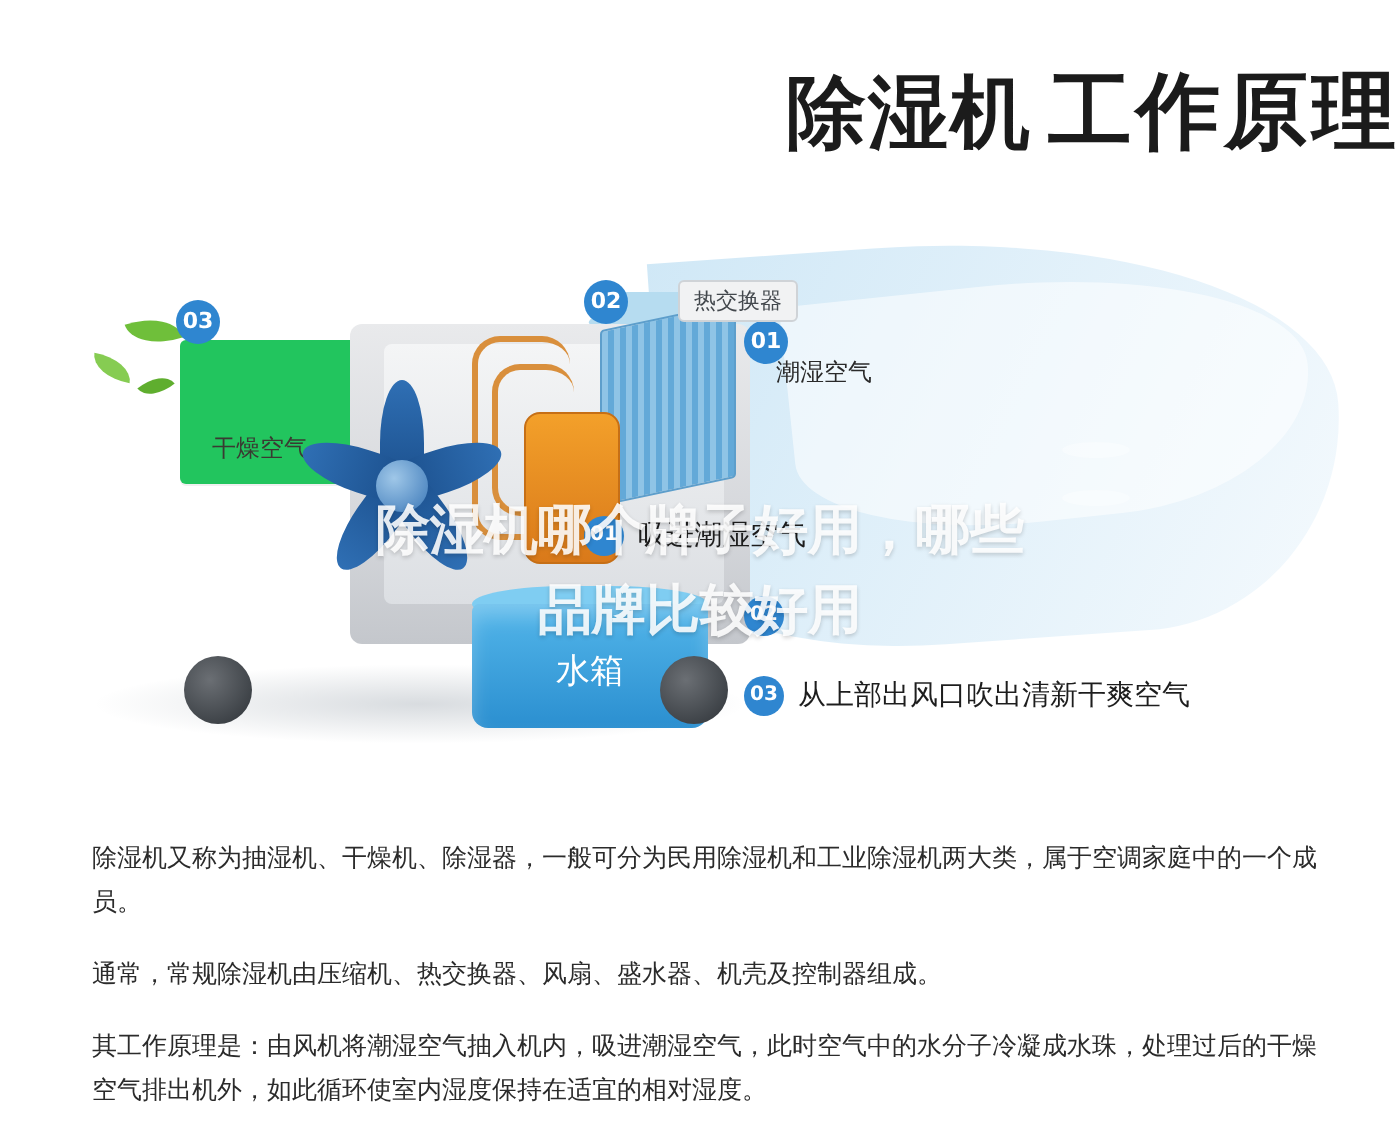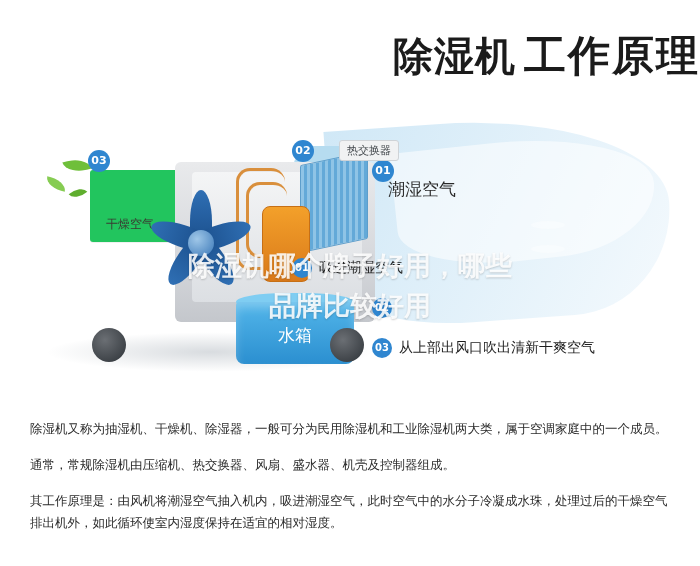--- a/index.html
+++ b/index.html
@@ -283,21 +283,21 @@
     color: #43484d;
     font-family: "DejaVu Sans", sans-serif;
     white-space: nowrap;
     margin-left: 21px;
   }
   
   .wet-air {
     position: absolute;
     left: 388px;
     top: 68px;
-    font-size: 17px;
+    font-size: 12px;
     color: #2a2a2a;
     font-family: Liberation Mono, monospace;
   }
   
   .step {
     position: absolute;
     display: flex;
     align-items: center;
     gap: 7px;
     white-space: nowrap;
@@ -339,21 +339,21 @@
   .body-text {
     position: absolute;
     left: 30px;
     top: 418px;
     width: 640px;
     font-family: "DejaVu Sans", sans-serif;
     font-size: 12.5px;
     color: #2b2b2b;
     line-height: 22px;
   }
-  .body-text p { margin: 0 0 14px 0; }
+  .body-text p { margin: 0 0 14px 16px; }
 </style>
 </head>
 <body>
 
 <div class="page">
 
   <div class="title-wrap">
     <span class="title-a">除湿机</span><span class="title-b">工作原理</span>
   </div>
 

